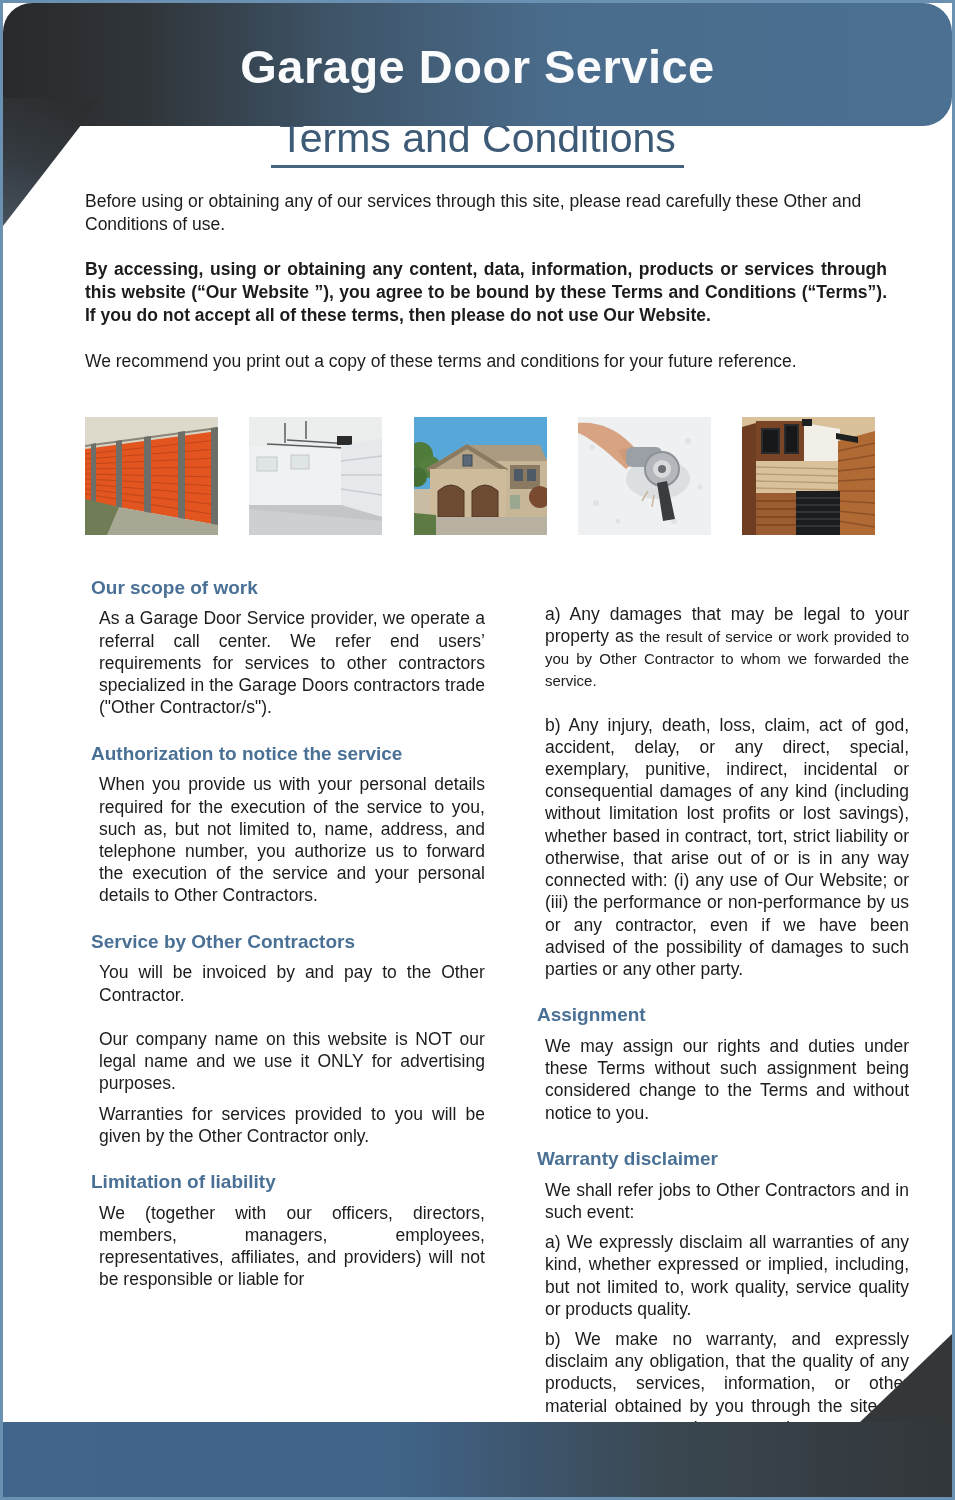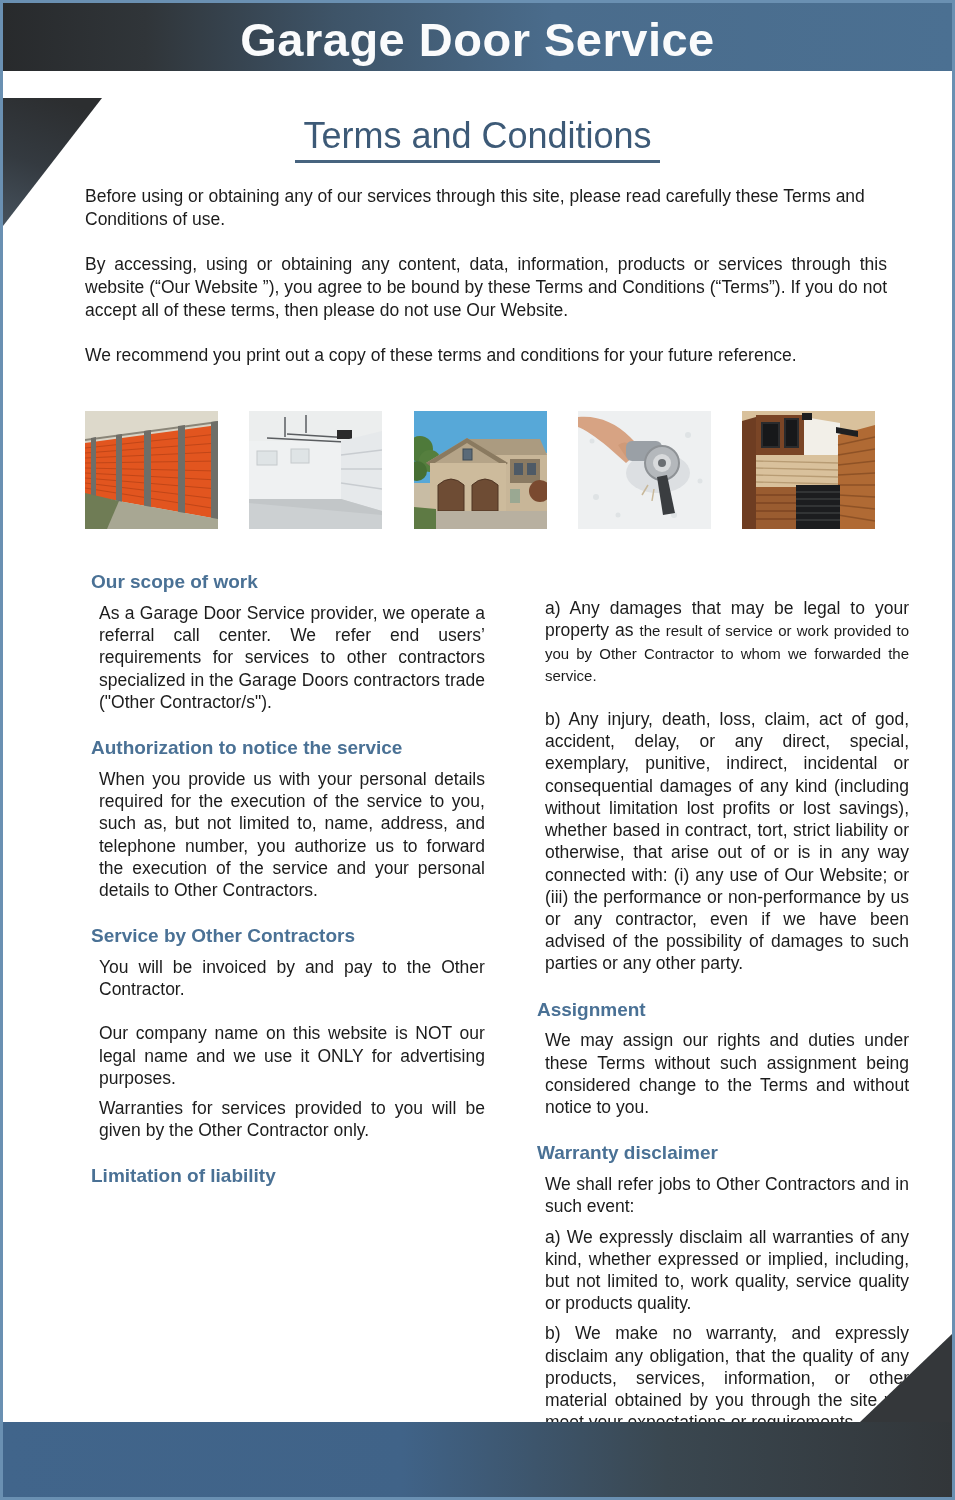--- a/index.html
+++ b/index.html
@@ -8,23 +8,23 @@
     width:955px;height:1500px;
     box-sizing:border-box;
     background:#ffffff;
     border:3px solid #6a90b2;
     overflow:hidden;
     font-family:"Liberation Sans","DejaVu Sans",sans-serif;
     color:#1c1c1c;
   }
   
   .header{
-    position:absolute;top:0;left:0;right:0;height:68px;
+    position:absolute;top:0;left:0;right:0;height:123px;
     background:linear-gradient(90deg,#282a2c 0%,#303539 15%,#3e5468 35%,#4a6c8c 58%,#4b7092 100%);
-    display:flex;align-items:center;justify-content:center;
+    display:flex;align-items:center;justify-content:center;border-radius:29px;
   }
   .header h1{
     margin:0;padding-top:4px;
     font-size:47px;font-weight:bold;color:#fafbfc;letter-spacing:.5px;
   }
   .wedge-tl{
     position:absolute;top:95px;left:0;width:99px;height:128px;
     background:linear-gradient(200deg,#2c2e30 10%,#343a40 55%,#46525d 100%);
     clip-path:polygon(0 0,100% 0,0 100%);
   }
@@ -34,28 +34,28 @@
     clip-path:polygon(100% 0,100% 100%,0 100%);
   }
   .footer{
     position:absolute;bottom:0;left:0;right:0;height:75px;
     background:linear-gradient(90deg,#41658b 0%,#406388 42%,#3a4750 70%,#323639 100%);
   }
   
   .subtitle-wrap{margin-top:113px;text-align:center;}
   .subtitle{
     display:inline-block;
-    font-size:36px;font-weight:400;color:#3d5a77;
+    font-size:41px;font-weight:400;color:#3d5a77;
     border-bottom:3px solid #47647f;
     padding:0 8px 4px 8px;line-height:1.1;
   }
   
   .intro{margin:22px 65px 0 82px;font-size:17.5px;line-height:1.32;}
   .intro p{margin:0 0 22px 0;}
-  .intro p.justify{text-align:justify;}
+  .intro p.justify{text-align:justify;font-weight:bold;}
   
   .photos{display:flex;justify-content:space-between;margin:44px 77px 0 82px;}
   .photo{width:133px;height:118px;flex:0 0 auto;}
   .photo svg{display:block;width:100%;height:100%;}
   
   .columns{display:flex;margin:42px 35px 0 88px;}
   .col-left{width:405px;margin-right:44px;}
   .col-right{width:383px;padding-top:18px;}
   .sec-h{
     color:#4a7195;font-weight:bold;font-size:19px;
@@ -75,21 +75,21 @@
   <div class="header">
     <h1>Garage Door Service</h1>
   </div>
   <div class="wedge-tl"></div>
 
   <div class="subtitle-wrap">
     <span class="subtitle">Terms and Conditions</span>
   </div>
 
   <div class="intro">
-    <p>Before using or obtaining any of our services through this site, please read carefully these Terms and Conditions of use.</p>
+    <p>Before using or obtaining any of our services through this site, please read carefully these Other and Conditions of use.</p>
     <p class="justify">By accessing, using or obtaining any content, data, information, products or services through this website (“Our Website ”), you agree to be bound by these Terms and Conditions (“Terms”). If you do not accept all of these terms, then please do not use Our Website.</p>
     <p>We recommend you print out a copy of these terms and conditions for your future reference.</p>
   </div>
 
   <div class="photos">
 
     <div class="photo" aria-label="orange-storage-unit-doors-photo">
       <svg viewBox="0 0 133 118" preserveAspectRatio="none">
         <rect x="0" y="0" width="133" height="118" fill="#d8d4c6"></rect>
         <polygon points="0,0 133,0 133,12 0,30" fill="#ddd9cb"></polygon>
@@ -257,20 +257,21 @@
 
       <div class="para-block">
         <div class="sec-h">Service by Other Contractors</div>
         <p class="body-p">You will be invoiced by and pay to the Other Contractor.</p>
         <p class="body-p gap-top">Our company name on this website is NOT our legal name and we use it ONLY for advertising purposes.</p>
         <p class="body-p">Warranties for services provided to you will be given by the Other Contractor only.</p>
       </div>
 
       <div class="para-block">
         <div class="sec-h">Limitation of liability</div>
+        <p class="body-p">We (together with our officers, directors, members, managers, employees, representatives, affiliates, and providers) will not be responsible or liable for</p>
       </div>
     </div>
 
     <div class="col-right">
       <p class="body-p para-block"><span>a) Any damages that may be legal to your property as </span><span class="small-inline">the result of service or work provided to you by Other Contractor to whom we forwarded the service.</span></p>
 
       <p class="body-p para-block">b) Any injury, death, loss, claim, act of god, accident, delay, or any direct, special, exemplary, punitive, indirect, incidental or consequential damages of any kind (including without limitation lost profits or lost savings), whether based in contract, tort, strict liability or otherwise, that arise out of or is in any way connected with: (i) any use of Our Website; or (iii) the performance or non-performance by us or any contractor, even if we have been advised of the possibility of damages to such parties or any other party.</p>
 
       <div class="para-block">
         <div class="sec-h">Assignment</div>

